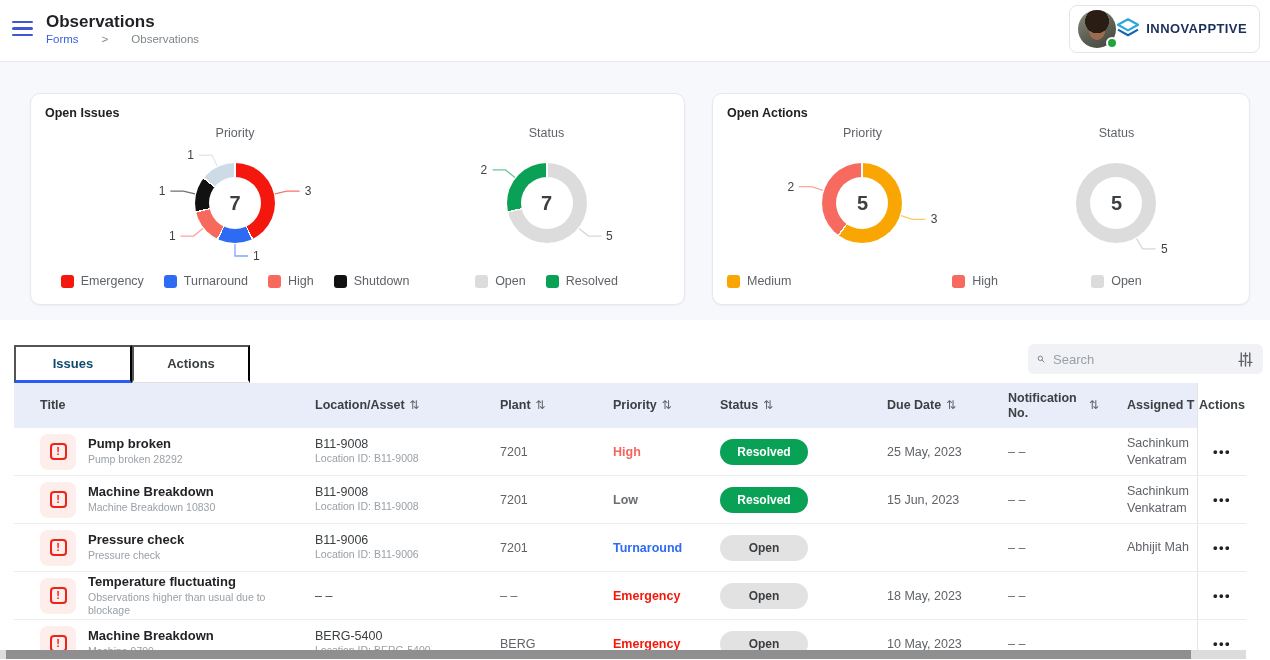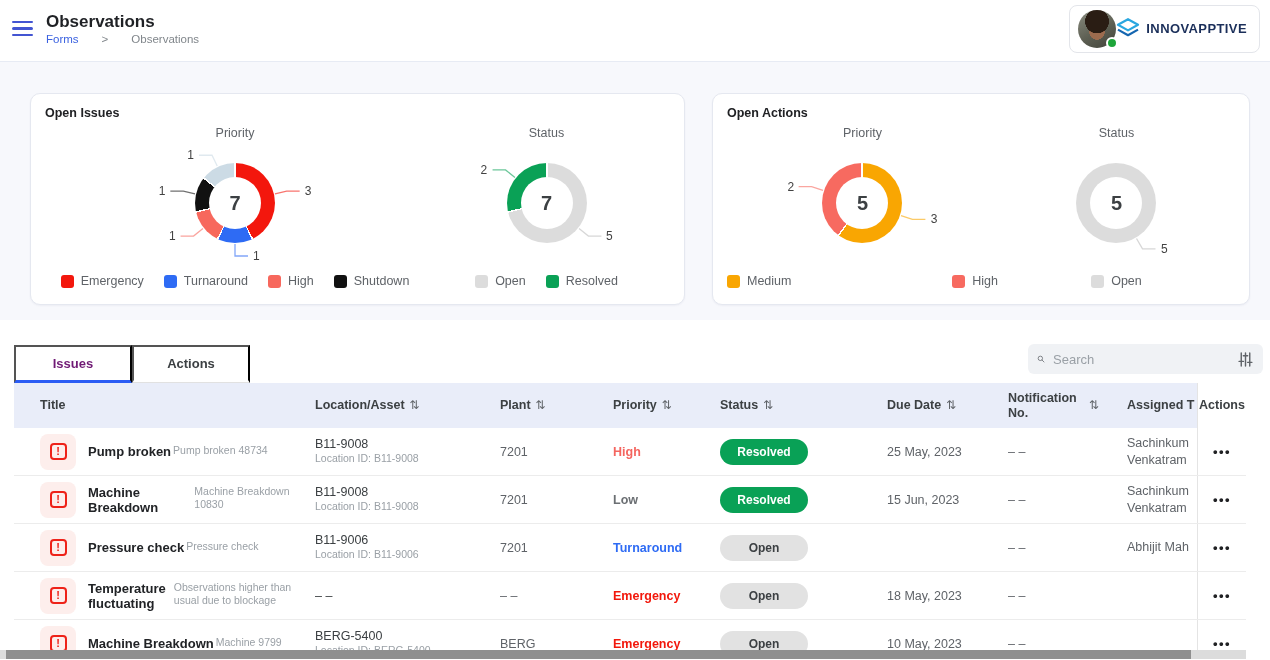--- a/index.html
+++ b/index.html
@@ -59,21 +59,21 @@
   .legend-item { display:flex; align-items:center; gap:7px; }
   .legend-swatch { width:13px; height:13px; border-radius:3px; }
   .legend-label { font-size:12.5px; color:#5f6368; }
 
   
   .toolbar { display:flex; align-items:flex-end; height:63px; padding:0 7px 0 14px; background:#fff; }
   .tabs { display:flex; border-bottom:1px solid #e1e1e1; margin-bottom:0; }
   .tab { width:118px; height:38px; display:flex; align-items:center; justify-content:center;
     font-size:13px; font-weight:600; color:#3c4043; cursor:pointer; border-bottom:3px solid transparent;
     margin-bottom:-1px; background:none; }
-  .tab.active { color:#701a75; border-bottom-color:#2b5cf4; }
+  .tab.active { color:#0c4a6e; border-bottom-color:#2b5cf4; }
   .search-box { margin-left:auto; margin-bottom:9px; width:235px; height:30px; background:#f0f2f5;
     border-radius:6px; display:flex; align-items:center; gap:8px; padding:0 9px; }
   .search-box input { flex:1; border:none; outline:none; background:transparent; font-size:13px;
     color:#3c4043; font-family:"Liberation Sans", sans-serif; }
   .search-box input::placeholder { color:#9aa0a6; }
   .icon-btn { background:none; border:none; display:flex; align-items:center; cursor:pointer; }
 
   
   .table-wrap { margin-left:14px; width:1232px; }
   .thead, .tr { display:grid; grid-template-columns:286px 175px 105px 115px 170px 125px 115px 92px 49px;
@@ -89,21 +89,21 @@
     display:flex; align-items:center; justify-content:center; }
   .th.col8 { font-weight:700; }
   .tbody { height:222px; overflow:hidden; }
   .tr { height:48px; background:#fff; border-bottom:1px solid #ececec; font-size:12.5px; color:#5f6368; }
   .td { overflow:hidden; }
   .title-cell { display:flex; align-items:center; gap:12px; }
   .warn-wrap { width:36px; height:36px; min-width:36px; background:#fdeeec; border-radius:8px;
     display:flex; align-items:center; justify-content:center; }
   .warn-box { width:17px; height:17px; border:2px solid #ee2219; border-radius:4px; color:#ee2219;
     font-size:11px; font-weight:800; display:flex; align-items:center; justify-content:center; line-height:1; }
-  .tcol { display:flex; flex-direction:row; gap:2px; min-width:0; }
+  .tcol { display:flex; flex-direction:column; gap:2px; min-width:0; }
   .row-title { font-size:13px; font-weight:700; color:#212326; cursor:pointer; }
   .row-sub { font-size:10.5px; color:#9aa0a6; line-height:1.25; max-width:214px; }
   .loc-main { display:block; font-size:12.5px; color:#3c4043; }
   .prio { font-weight:600; }
   .pill { height:26px; min-width:88px; padding:0 12px; border-radius:14px; display:inline-flex;
     align-items:center; justify-content:center; font-size:12px; font-weight:700; }
   .pill.resolved { background:#09a156; color:#fff; }
   .pill.open { background:#e2e2e2; color:#3c4043; font-weight:600; }
   .assigned { white-space:pre-line; line-height:1.3; font-size:12.5px; }
   .dots { letter-spacing:1.5px; font-weight:800; color:#202124; font-size:13px; cursor:pointer; }
@@ -332,21 +332,21 @@
         </div>
       </div>
     <div class="tbody">
         <div class="tr">
       <div class="td col0 title-cell">
         <span class="warn-wrap">
               <span class="warn-box">!</span>
             </span>
         <span class="tcol">
           <span class="row-title">Pump broken</span>
-          <span class="row-sub">Pump broken 48734</span>
+          <span class="row-sub">Pump broken 28292</span>
         </span>
       </div>
       <div class="td col1">
         <span class="loc-main">B11-9008</span>
         <span class="row-sub">Location ID: B11-9008</span>
       </div>
       <div class="td col2">7201</div>
       <div class="td col3 prio" style="color: rgb(244, 101, 95);">High</div>
       <div class="td col4"><span class="pill resolved">Resolved</span></div>
       <div class="td col5">25 May, 2023</div>

